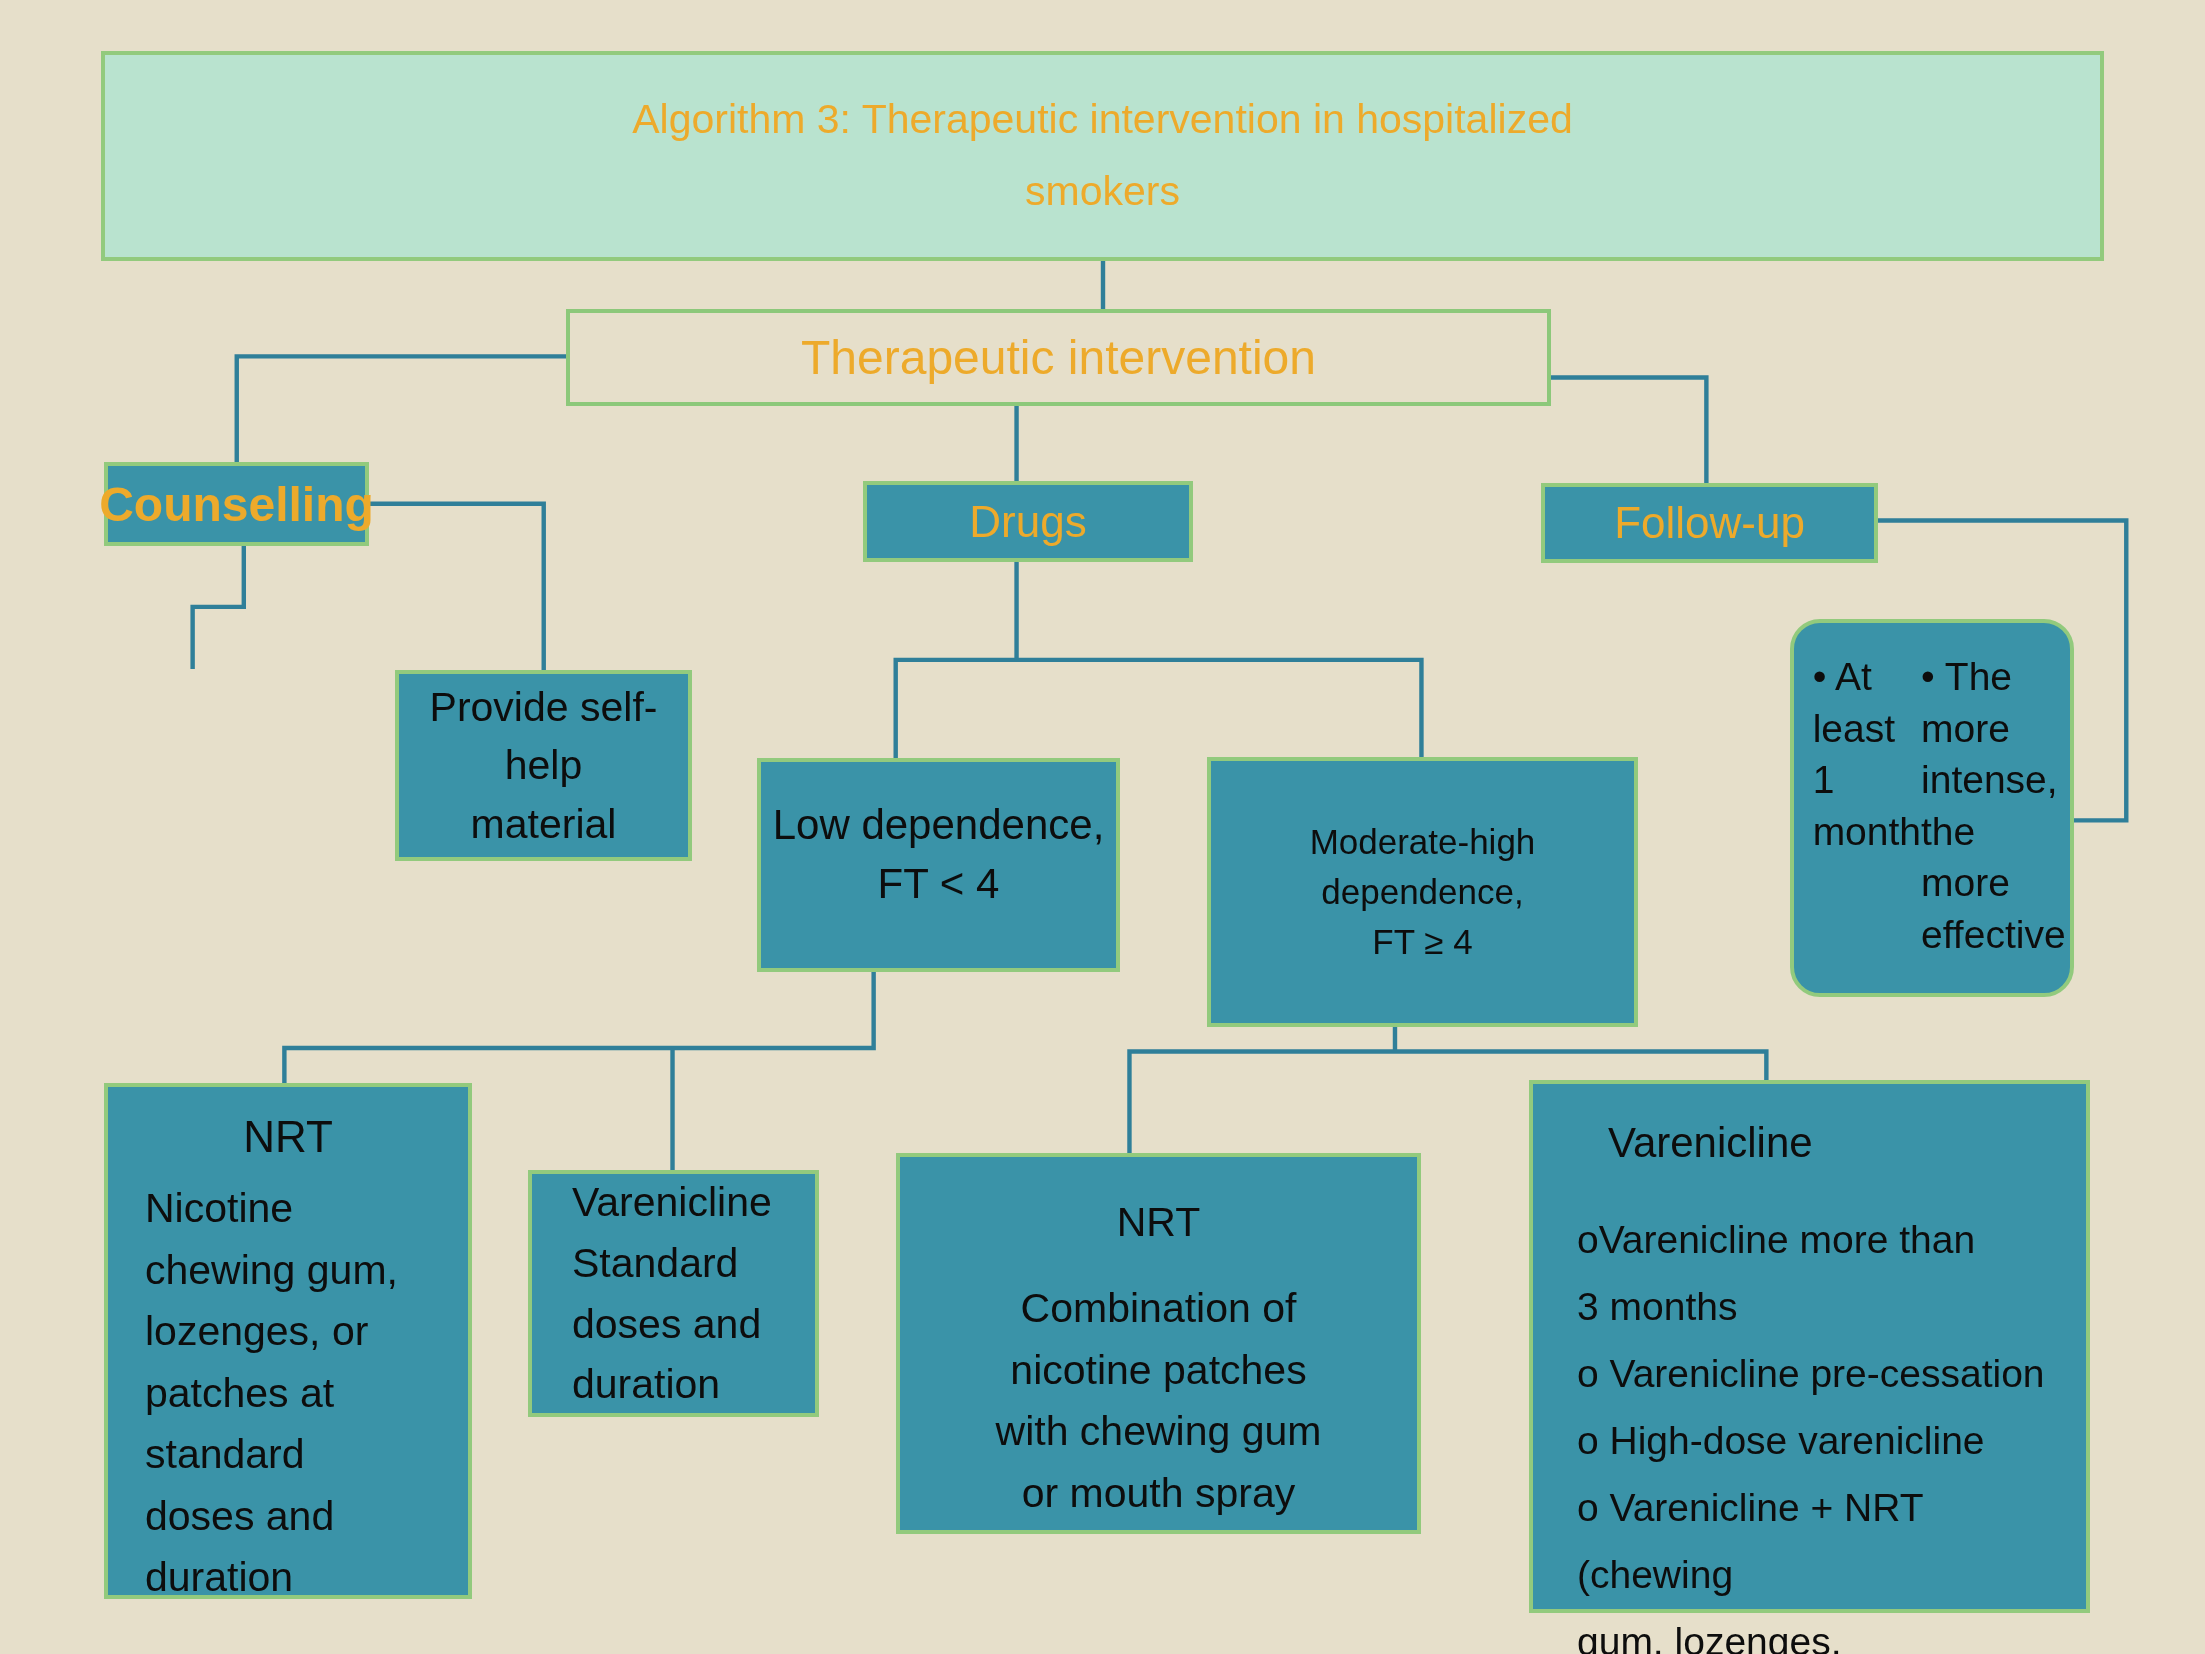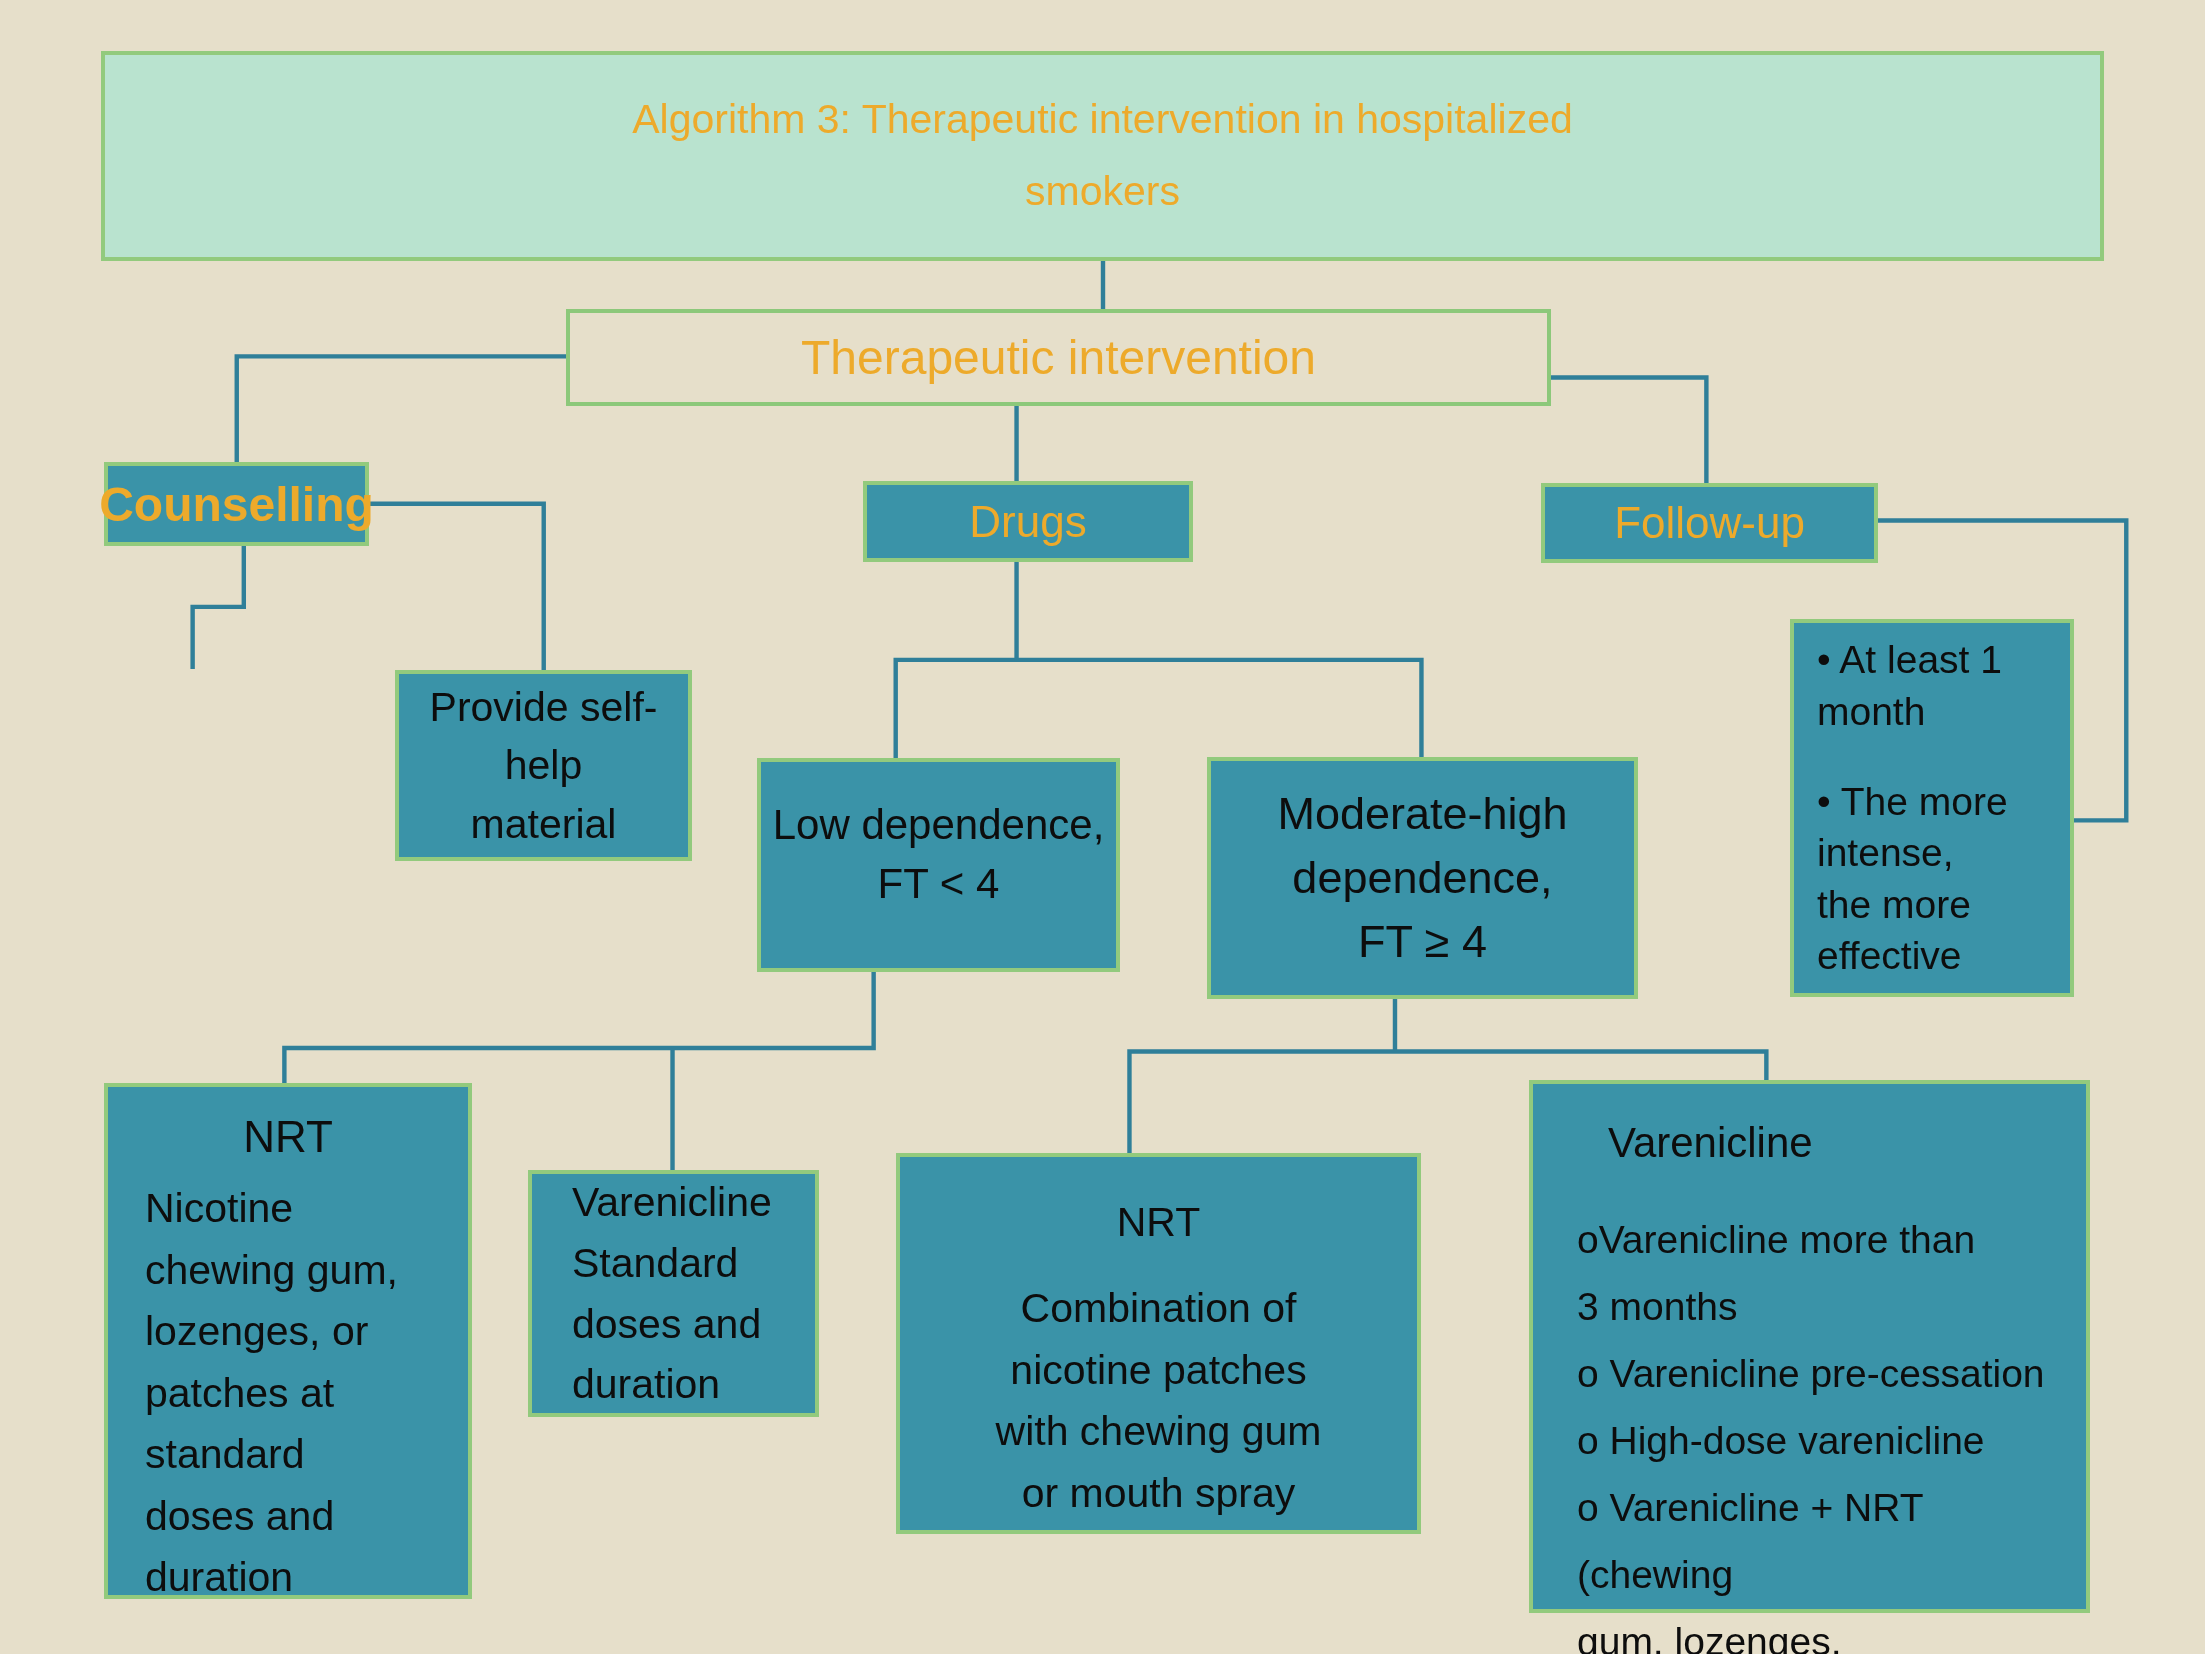--- a/index.html
+++ b/index.html
@@ -22,24 +22,24 @@
   .orange{color:var(--orange-text,#edaa2b);}
 
   
   #n-title{left:101px;top:51px;width:2003px;height:210px;background:var(--title-fill,#b9e3cf);border-color:var(--box-border,#92ca7d);font-size:41px;line-height:1.75;}
   #n-ther{left:566px;top:309px;width:985px;height:97px;background:transparent;border-color:#8cc87a;font-size:48px;}
   #n-coun{left:104px;top:462px;width:265px;height:84px;font-size:48px;font-weight:bold;}
   #n-table2{left:86px;top:667px;width:213px;height:81px;font-size:48px;}
   #n-selfhelp{left:395px;top:670px;width:297px;height:191px;font-size:41px;line-height:1.42;}
   #n-drugs{left:863px;top:481px;width:330px;height:81px;font-size:44px;}
   #n-follow{left:1493px;top:483px;width:337px;height:80px;font-size:44px;margin-left:48px;}
-  #n-followdet{left:1790px;top:619px;width:284px;height:378px;font-size:39px;line-height:1.32;display:flex;flex-direction:column;justify-content:center;padding:8.8px 8.8px 8.8px 23px;text-align:left;}
+  #n-followdet{left:1790px;top:619px;width:284px;height:378px;font-size:39px;line-height:1.32;display:flex;flex-direction:row;justify-content:center;padding:8.8px 8.8px 8.8px 23px;text-align:left;border-radius:30px;}
   #n-followdet .bullet{margin:19.4px 0;}
   #n-lowdep{left:757px;top:758px;width:363px;height:214px;font-size:42px;line-height:1.4;justify-content:flex-start;padding-top:34px;}
-  #n-moddep{left:1207px;top:757px;width:431px;height:242px;font-size:45px;line-height:1.42;}
+  #n-moddep{left:1207px;top:757px;width:431px;height:270px;font-size:35px;line-height:1.42;}
   #n-nrtlow{left:104px;top:1083px;width:368px;height:516px;padding-top:25px;}
   #n-nrtlow .heading{font-size:44px;text-align:center;}
   #n-nrtlow .body{font-size:41px;line-height:1.5;text-align:left;padding:16px 12.4px 0 37px;}
   #n-varenlow{left:528px;top:1170px;width:291px;height:247px;display:flex;flex-direction:column;justify-content:center;}
   #n-varenlow .body{font-size:41px;line-height:1.48;text-align:left;padding-left:40px;}
   #n-nrtmid{left:896px;top:1153px;width:525px;height:381px;padding-top:42px;}
   #n-nrtmid .heading{font-size:41px;text-align:center;}
   #n-nrtmid .body{font-size:41px;line-height:1.5;text-align:center;padding-top:32px;}
   #n-varenmod{left:1529px;top:1080px;width:561px;height:533px;padding-top:35px;}
   #n-varenmod .heading{font-size:42px;text-align:left;padding-left:75px;}

